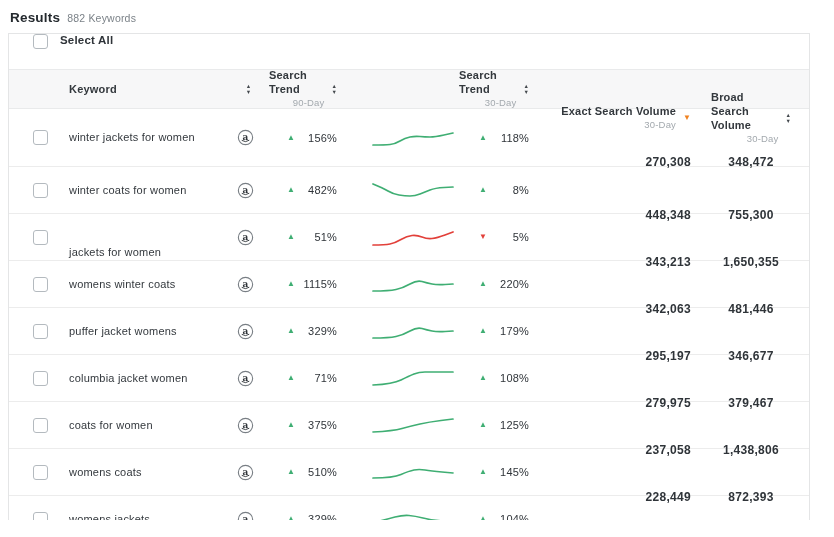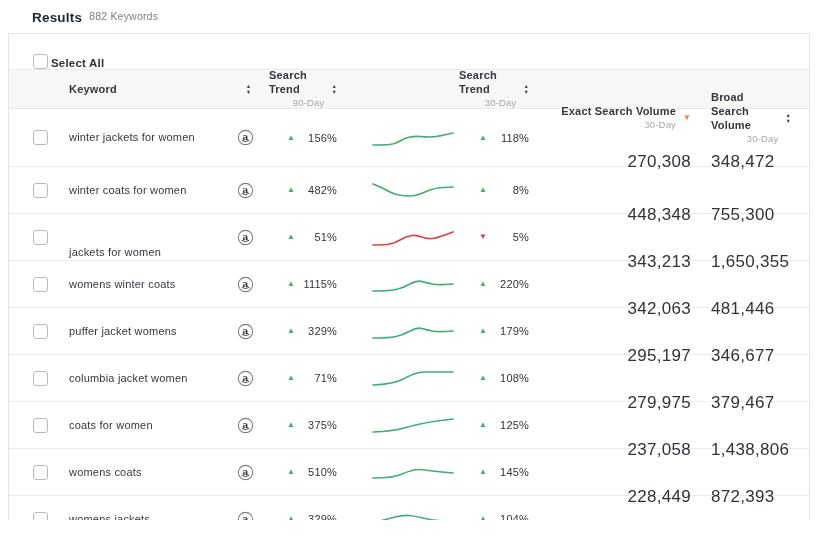--- a/index.html
+++ b/index.html
@@ -1,59 +1,59 @@
 <!DOCTYPE html>
 <html><head>
 <meta charset="utf-8">
 <style>
   * { margin:0; padding:0; box-sizing:border-box; }
   html,body { width:834px; height:537px; background:#fff; overflow:hidden;
     font-family:"Liberation Sans", sans-serif; -webkit-font-smoothing:antialiased; }
 
-  .results-bar { position:absolute; left:10px; top:10px; display:flex; align-items:flex-start; gap:7px;margin-left:22px; }
+  .results-bar { position:absolute; left:10px; top:10px; display:flex; align-items:center; gap:7px; }
   .results-title { font-size:13.5px; font-weight:bold; color:#24292e; letter-spacing:.2px; }
   .results-count { font-size:10.5px; color:#7b8288; letter-spacing:.2px; }
 
   .panel { position:absolute; left:8px; top:33px; width:802px; height:487px;
     border:1px solid #e4e5e6; border-bottom:none; background:#fff; overflow:hidden; }
 
-  .select-all-row { height:35px; display:flex; align-items:flex-end; padding-left:24px; gap:3px; }
+  .select-all-row { height:35px; display:flex; align-items:flex-start; padding-left:24px; gap:12px; }
   .checkbox { width:15px; height:15px; border:1.5px solid #b4babf; border-radius:3px; background:#fff; flex:none; cursor:pointer; }
   .select-all-label { font-size:11.5px; font-weight:bold; color:#2f3439; letter-spacing:.2px; }
 
   
   .c-check { width:48px; flex:none; display:flex; align-items:center; padding-left:24px; }
   .c-kw    { width:164px; flex:none; display:flex; align-items:center; }
   .c-mkt   { width:48px; flex:none; display:flex; align-items:center; justify-content:center; }
   .c-t90   { width:90px; flex:none; display:flex; align-items:center; justify-content:flex-end; padding-right:22px; }
   .c-spark { width:100px; flex:none; display:flex; align-items:center; padding-left:12px; }
   .c-t30   { width:72px; flex:none; display:flex; align-items:center; justify-content:flex-end; padding-right:2px; }
   .c-exact { width:180px; flex:none; display:flex; align-items:center; justify-content:flex-end; padding-right:20px;margin-top:48px; }
-  .c-broad { width:100px; flex:none; display:flex; align-items:center; justify-content:space-between; padding-right:20px;margin-top:48px; }
+  .c-broad { width:100px; flex:none; display:flex; align-items:center; justify-content:center; padding-right:20px;margin-top:48px; }
 
   .thead { height:40px; display:flex; background:#f7f7f8; border-top:1px solid #e9eaeb; border-bottom:1px solid #e9eaeb; }
   .th-label { font-size:11px; font-weight:bold; color:#33383d; letter-spacing:.2px; }
   .th-stack { display:flex; flex-direction:column; align-items:flex-end; line-height:1.25; }
   .th-sub { font-size:9.5px; color:#a3a9ae; letter-spacing:.2px; }
   .sort-toggle { display:flex; flex-direction:column; align-items:center; gap:1px; margin-left:7px; cursor:pointer; }
   .sort-toggle span { font-size:5.5px; line-height:5px; color:#43484d; }
   .sort-active { font-size:8px; color:#f08220; margin-left:7px; cursor:pointer; line-height:8px; }
 
   .trow { display:flex; border-bottom:1px solid #ececec; height:47px; background:#fff; }
   .trow.tall { height:58px; }
   .kw-text { font-size:11px; color:#33383d; letter-spacing:.2px; line-height:1.5; max-width:126px; }
 
   .amazon-badge { width:17px; height:17px; }
 
   .trend { display:flex; align-items:center; }
   .tri { font-size:8px; line-height:8px; }
   .tri.up { color:#3fae73; }
   .tri.down { color:#e2403a; }
   .pct { font-size:11px; color:#2f3439; letter-spacing:.2px; width:42px; text-align:right; }
-  .vol { font-size:17px; color:#2f3439; letter-spacing:.3px; }
+  .vol { font-size:12px; color:#2f3439; letter-spacing:.3px;font-weight:bold; }
 
   .sparkline { width:84px; height:26px; }
 </style>
 </head>
 <body>
 
 <div class="results-bar">
   <span class="results-title">Results</span>
   <span class="results-count">882 Keywords</span>
 </div>

